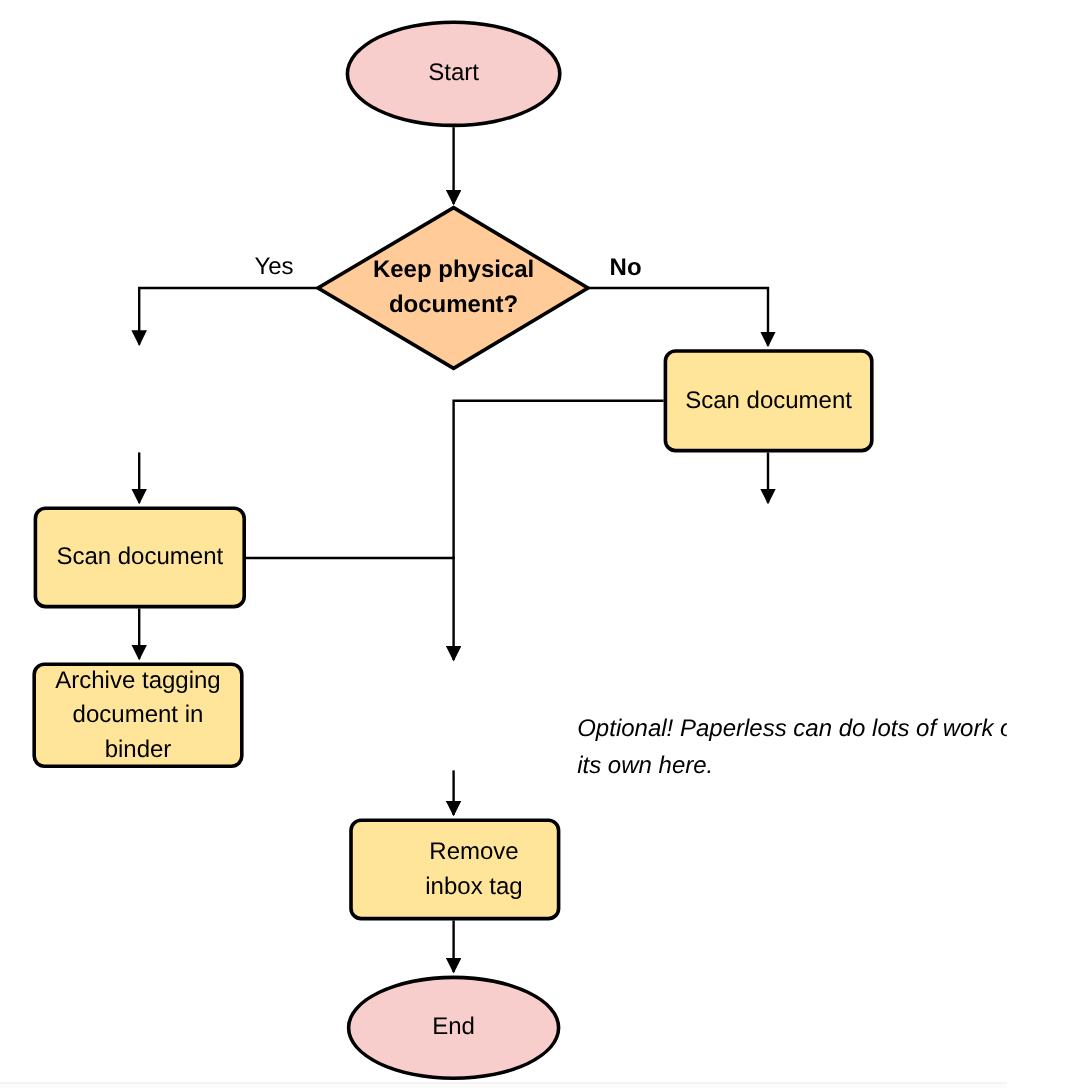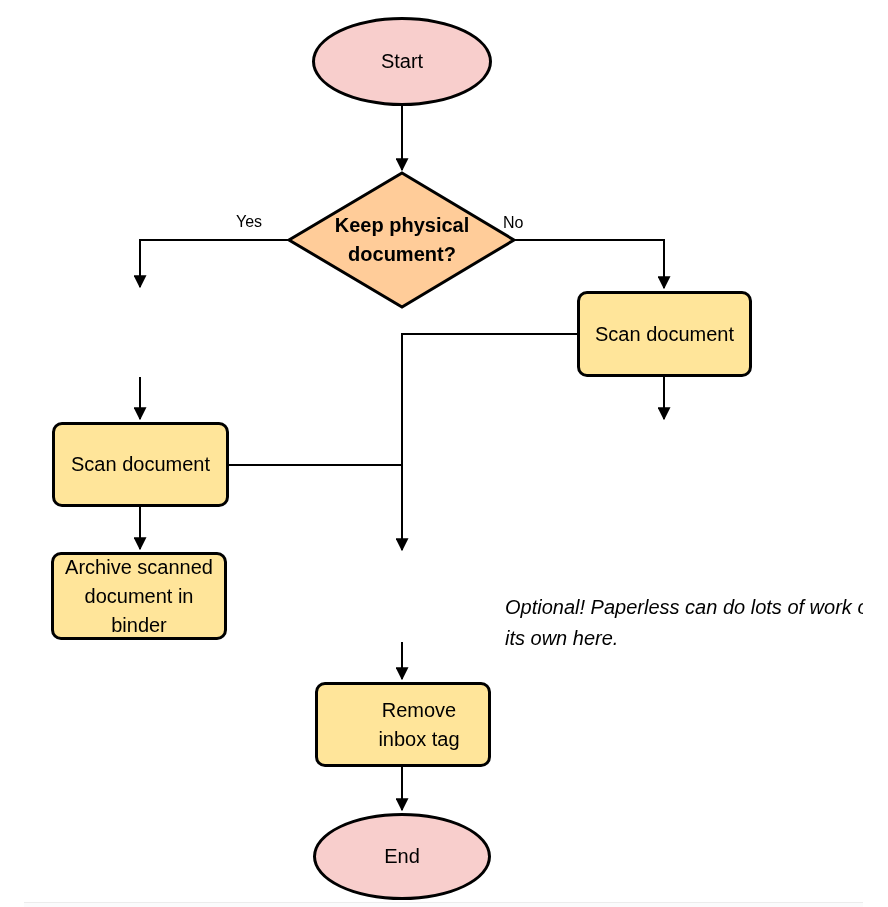--- a/index.html
+++ b/index.html
@@ -11,21 +11,20 @@
     --divider: #ececec;
   }
   .canvas {
     position: relative;
     width: 839px;
     height: 907px;
     background: #ffffff;
     font-family: "Liberation Sans", sans-serif;
     color: #000000;
     overflow: hidden;
-    margin-left: 24px;
   }
   svg.edge-layer {
     position: absolute;
     left: 0; top: 0;
     width: 888px; height: 907px;
   }
   .edge {
     fill: none;
     stroke: var(--stroke);
     stroke-width: 2;
@@ -61,21 +60,21 @@
     display: flex;
     align-items: center;
     justify-content: center;
     text-align: center;
     font-size: 20px;
     line-height: 29px;
     white-space: pre-line;
   }
   .edge-label {
     position: absolute;
-    font-size: 16px;
+    font-size: 20px;
     line-height: 22px;
   }
   .note {
     position: absolute;
     font-style: italic;
     font-size: 20px;
     line-height: 31px;
     white-space: pre-line;
   }
   .bottom-divider {
@@ -120,26 +119,26 @@
 
     <polygon class="decision-shape" points="378,173 490,240 378,307 265,240"></polygon>
   </svg>
 
   <div class="node terminator" style="left:288px; top:17px; width:180px; height:89px;">Start</div>
 
   <div class="decision-label" style="left:278px; top:206px; width:200px; height:68px;font-weight:bold;">Keep physical
 document?</div>
 
   <span class="edge-label" style="left:212px; top:211px;">Yes</span>
-  <span class="edge-label" style="left:479px; top:212px;">No</span>
+  <span class="edge-label" style="left:508px; top:212px;font-weight:bold;">No</span>
 
 
   <div class="node process" style="left:28px; top:422px; width:177px; height:85px;">Scan document</div>
 
-  <div class="node process" style="left:27px; top:552px; width:176px; height:88px;">Archive scanned
+  <div class="node process" style="left:27px; top:552px; width:176px; height:88px;">Archive tagging
 document in
 binder</div>
 
   <div class="node process" style="left:553px; top:291px; width:175px; height:86px;">Scan document</div>
 
 
 
   <div class="node process" style="left:291px; top:682px; width:176px; height:85px;padding-left:32px;">Remove
 inbox tag</div>
 

